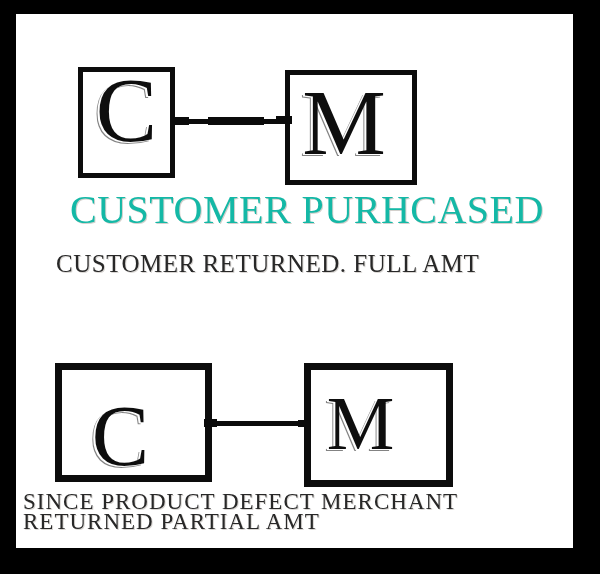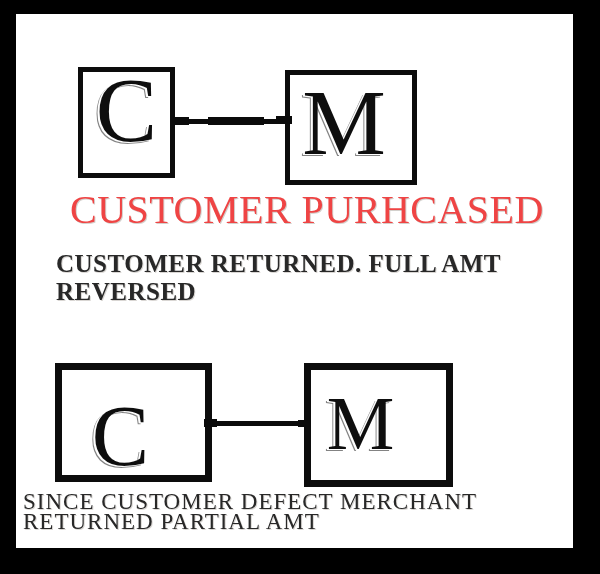--- a/index.html
+++ b/index.html
@@ -27,42 +27,42 @@
   }
   .letter {
     line-height: 1;
     color: #0e0e0e;
     text-shadow: -2px 1px 0 #ffffff, -3px 2px 0 rgba(30,30,30,0.55);
     user-select: none;
   }
   .seg { position: absolute; background: #0b0b0b; }
   .caption {
     position: absolute;
-    color: #ef4444;
+    color: #14b8a6;
     line-height: 1;
     white-space: nowrap;
     text-shadow: 1px 1px 0 rgba(130,120,110,0.35);
   }
   .note {
     position: absolute;
     color: #282828;
     white-space: nowrap;
     text-shadow: 1px 1px 0 rgba(130,120,110,0.3);
   }
   
   .s1-c { left: 78px; top: 67px; width: 97px; height: 111px; border: 5px solid #0c0c0c; padding: 0 0 26px 0; }
   .s1-c .letter { font-size: 92px; }
   .s1-m { left: 285px; top: 70px; width: 132px; height: 115px; border: 5px solid #0c0c0c; padding: 0 14px 12px 0; }
   .s1-m .letter { font-size: 94px; }
   .s1-line      { left: 172px; top: 119px; width: 120px; height: 5px; }
   .s1-line-mid  { left: 208px; top: 117px; width: 56px;  height: 8px; }
   .s1-cap-l     { left: 173px; top: 117px; width: 16px;  height: 8px; }
   .s1-cap-r     { left: 276px; top: 116px; width: 16px;  height: 8px; }
   .s1-caption   { left: 70px;  top: 190px; font-size: 40px; letter-spacing: 0.5px; }
-  .s1-note      { left: 56px;  top: 250px; font-size: 25px; line-height: 28px; letter-spacing: 0.5px; font-weight: bold; }
+  .s1-note      { left: 56px;  top: 250px; font-size: 25px; line-height: 28px; letter-spacing: 0.5px; }
   
   .s2-c { left: 55px; top: 363px; width: 157px; height: 119px; border: 7px solid #0c0c0c; padding: 26px 26px 0 0; }
   .s2-c .letter { font-size: 86px; }
   .s2-m { left: 304px; top: 363px; width: 149px; height: 124px; border: 7px solid #0c0c0c; padding: 0 36px 4px 0; }
   .s2-m .letter { font-size: 76px; }
   .s2-line  { left: 212px; top: 421px; width: 92px; height: 5px; }
   .s2-cap-l { left: 204px; top: 419px; width: 13px; height: 8px; }
   .s2-cap-r { left: 298px; top: 420px; width: 13px; height: 7px; }
   .s2-note  { left: 23px; top: 492px; font-size: 23px; line-height: 20px; letter-spacing: 1px; }
 </style>
@@ -79,32 +79,31 @@
     <div class="node s1-m">
       <span class="letter">M</span>
     </div>
     <div class="seg s1-line"></div>
     <div class="seg s1-line-mid"></div>
     <div class="seg s1-cap-l"></div>
     <div class="seg s1-cap-r"></div>
     <div class="caption s1-caption">CUSTOMER PURHCASED</div>
     <div class="note s1-note">
       <div>CUSTOMER RETURNED. FULL AMT</div>
-      <div>REVERSED</div>
     </div>
   </div>
 
   <div>
     <div class="node s2-c">
       <span class="letter">C</span>
     </div>
     <div class="node s2-m">
       <span class="letter">M</span>
     </div>
     <div class="seg s2-line"></div>
     <div class="seg s2-cap-l"></div>
     <div class="seg s2-cap-r"></div>
     <div class="note s2-note">
-      <div>SINCE CUSTOMER DEFECT MERCHANT</div>
+      <div>SINCE PRODUCT DEFECT MERCHANT</div>
       <div>RETURNED PARTIAL AMT</div>
     </div>
   </div>
 </div>
 
 </body></html>

